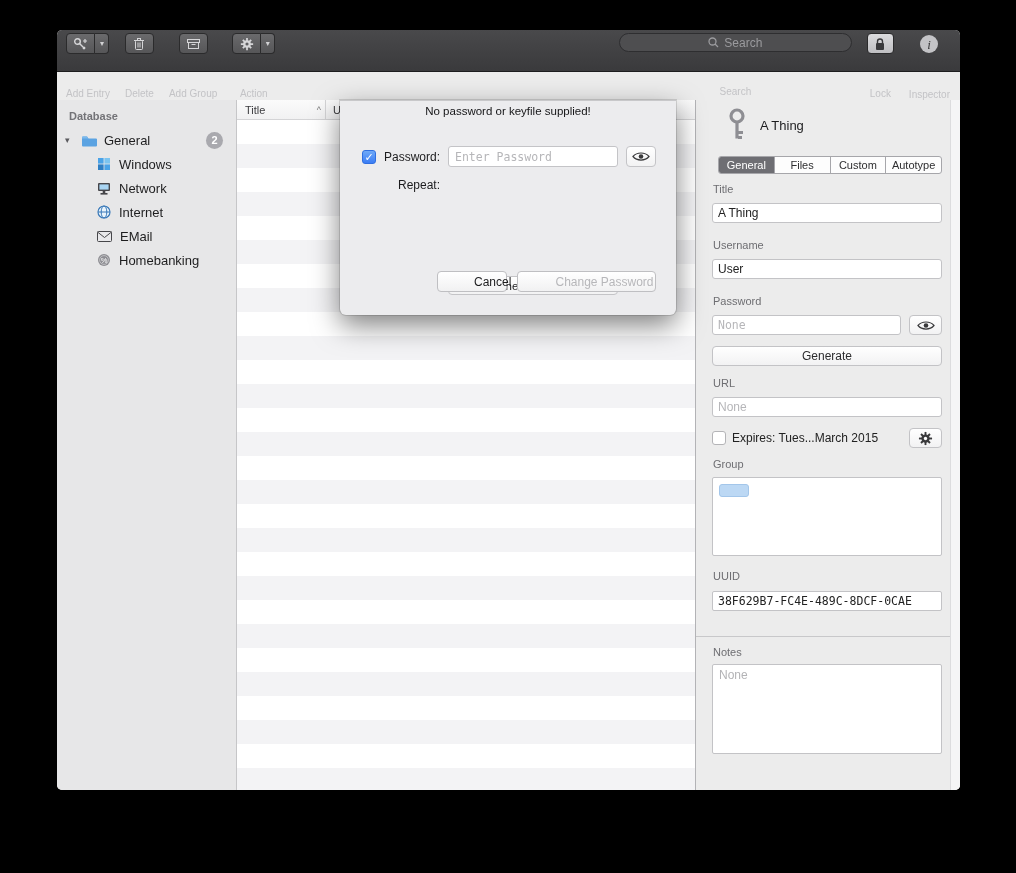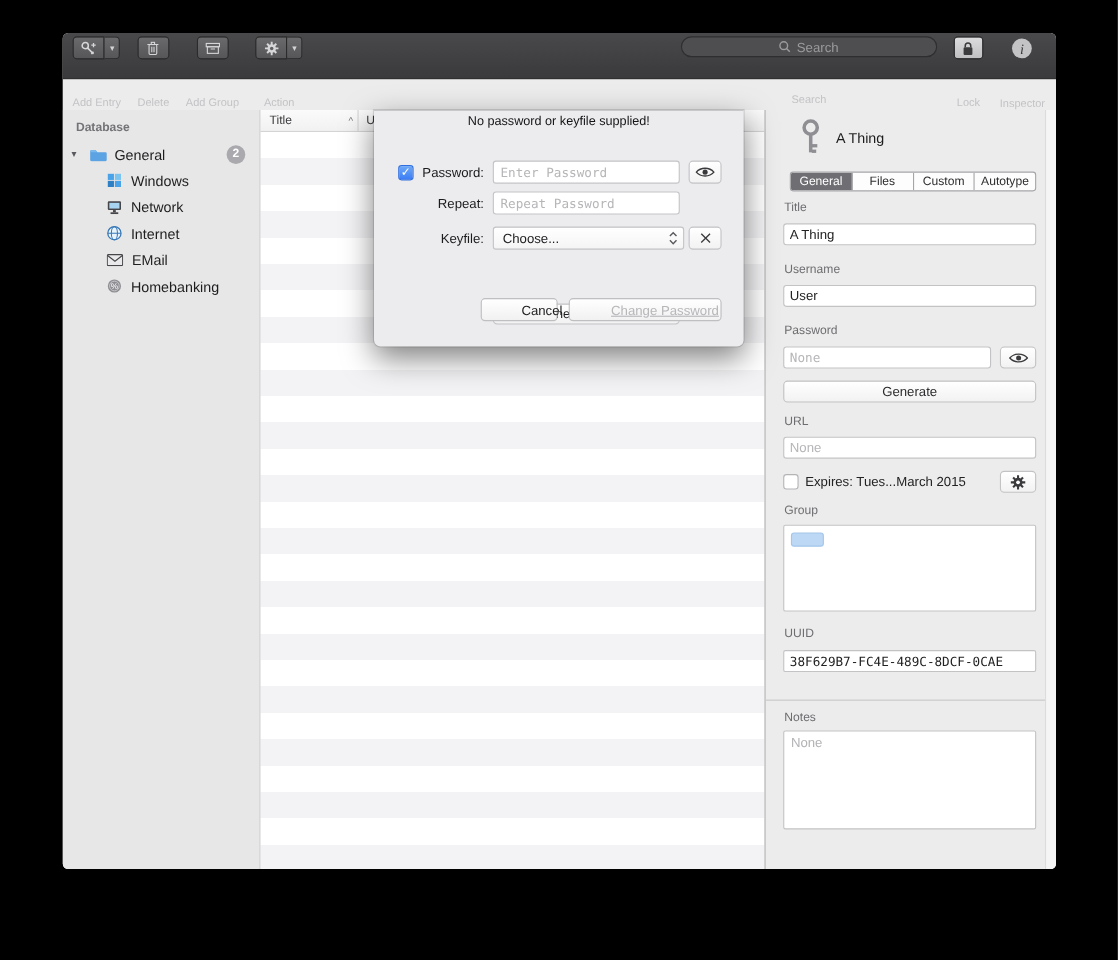--- a/index.html
+++ b/index.html
@@ -110,21 +110,21 @@
            background:linear-gradient(#ffffff,#f4f4f5); display:flex; align-items:center; padding:0 5px 0 8px;
            font-size:12px; color:#1c1c1e; gap:4px; }
   .popup .stepper { margin-left:auto; }
   .s-sq { position:absolute; left:286px; top:0; width:30px; height:21px; border:1px solid #c4c4c7; border-radius:4px;
           background:linear-gradient(#ffffff,#f2f2f3); display:flex; align-items:center; justify-content:center; }
   .gen-keyfile { position:absolute; left:108px; top:132px; width:170px; height:19px; border:1px solid #c4c4c7;
                  border-radius:4px; background:linear-gradient(#ffffff,#f2f2f3); font-size:11.5px; color:#1c1c1e;margin-top:44px; }
   .dlg-btn { position:absolute; top:171px; height:21px; border:1px solid #bfbfc2; border-radius:4px;
              background:linear-gradient(#ffffff,#f1f1f2); font-size:12px; color:#1c1c1e;padding-left:36px; }
   .dlg-btn.cancel { left:97px; width:70px; }
-  .dlg-btn.disabled { left:177px; width:139px; color:#b7b7ba; cursor:default;text-decoration:underline; }
+  .dlg-btn.disabled { left:177px; width:139px; color:#b7b7ba; cursor:default; }
 </style>
 </head>
 <body>
 
 <div class="window">
 
 
   <div class="toolbar">
     <div class="tb-group">
       <div class="tb-item">
@@ -400,39 +400,22 @@
         <button class="s-sq">
           <svg width="18" height="11">
             <path d="M1 5.5 C5 0.8 13 0.8 17 5.5 C13 10.2 5 10.2 1 5.5 Z" fill="none" stroke="#3a3a3c" stroke-width="1.2"></path>
             <circle cx="9" cy="5.5" r="2.3" fill="#3a3a3c"></circle>
           </svg>
         </button>
       </div>
 
       <div class="s-row" style="top:74px">
         <span class="s-label">Repeat:</span>
-        <input class="s-field mono" placeholder="Repeat Password" style="">
-      </div>
-
-      <div class="s-row" style="top:106px">
-        <span class="s-label">Keyfile:</span>
-        <div class="popup">
-          <span>Choose...</span>
-          <svg class="stepper" width="8" height="13">
-            <path d="M1 4.5 L4 1.5 L7 4.5" fill="none" stroke="#5a5a5e" stroke-width="1.3"></path>
-            <path d="M1 8.5 L4 11.5 L7 8.5" fill="none" stroke="#5a5a5e" stroke-width="1.3"></path>
-          </svg>
-        </div>
-        <button class="s-sq">
-          <svg width="13" height="13">
-            <line x1="2.5" y1="2.5" x2="10.5" y2="10.5" stroke="#3a3a3c" stroke-width="1.2"></line>
-            <line x1="10.5" y1="2.5" x2="2.5" y2="10.5" stroke="#3a3a3c" stroke-width="1.2"></line>
-          </svg>
-        </button>
-      </div>
+      </div>
+
 
       <button class="gen-keyfile">Generate Keyfile</button>
 
       <button class="dlg-btn cancel">Cancel</button>
       <button class="dlg-btn disabled">Change Password</button>
     </div>
 
   </div>
 </div>
 

